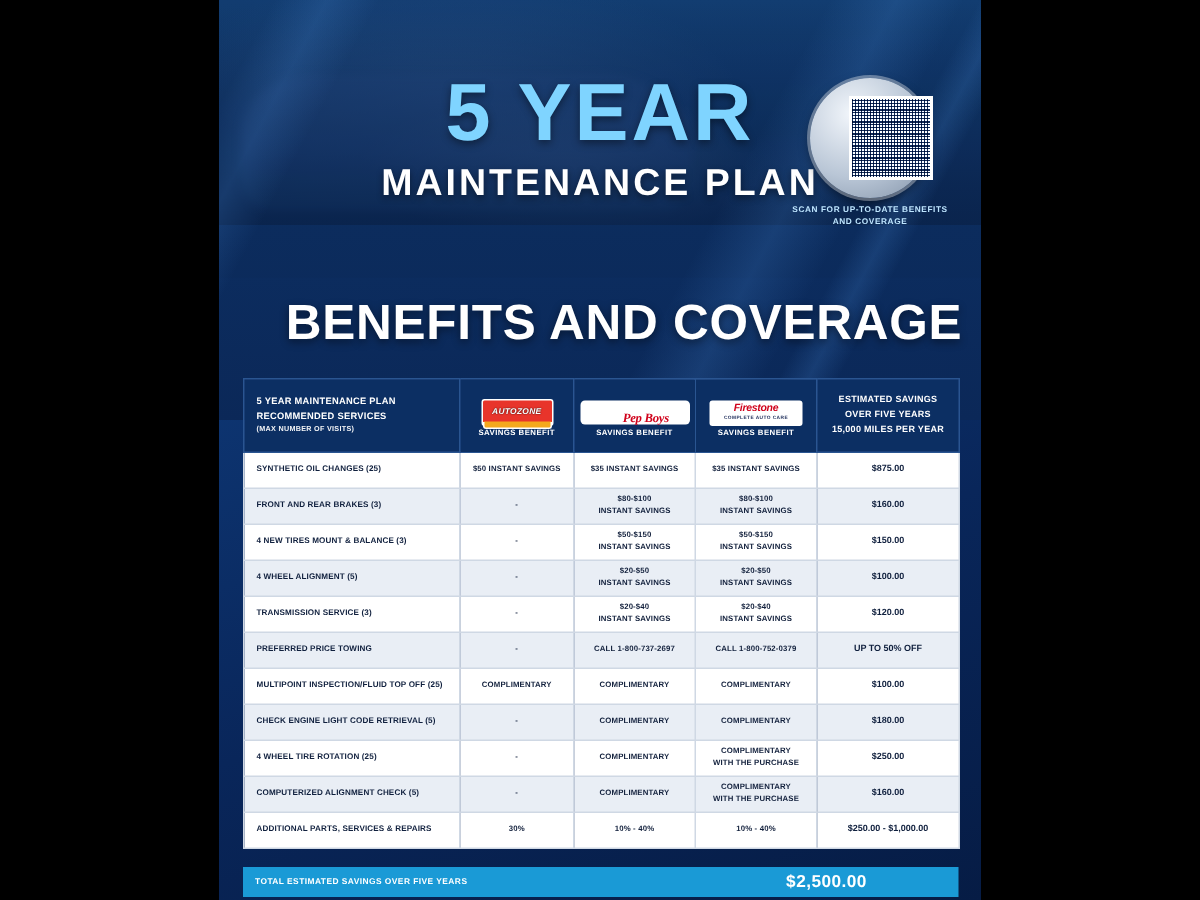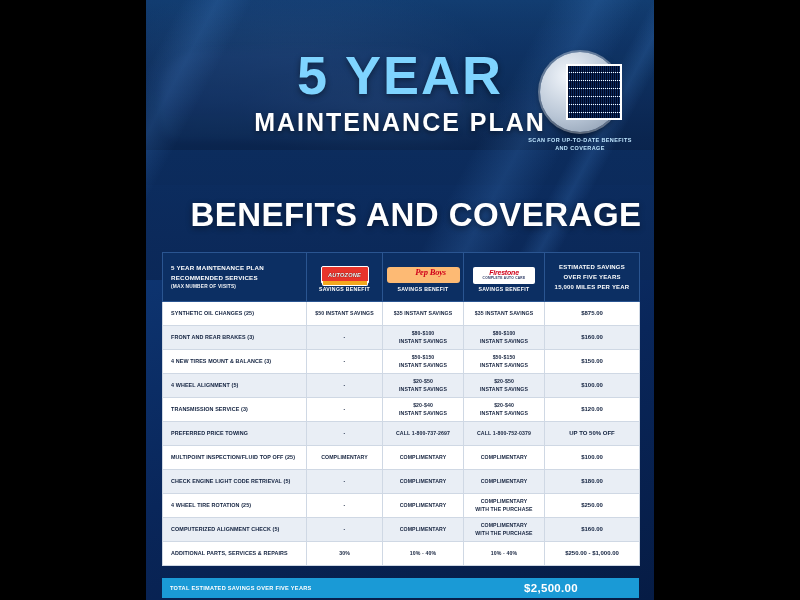--- a/index.html
+++ b/index.html
@@ -230,23 +230,23 @@
     left: 0; bottom: -3px;
     width: 46px; height: 5px;
     background: #f4a81d;
     border-radius: 0 0 2px 2px;
     border: 1px solid #ffffff;
     border-top: 0;
     box-sizing: border-box;
   }
   .logo-pepboys {
     width: 58px; height: 16px;
-    background: #fdba74;
+    background: #ffffff;
     border-radius: 3px;
-    display: flex; align-items: flex-start; justify-content: center; padding-left: 15px;
+    display: flex; align-items: flex-end; justify-content: center; padding-left: 15px;
   }
   .logo-pepboys span {
     color: #d0021b;
     font-size: 8.5px;
     font-weight: bold;
     font-style: italic;
     font-family: "Liberation Serif", serif;
     letter-spacing: -0.2px;
   }
   .logo-firestone {

